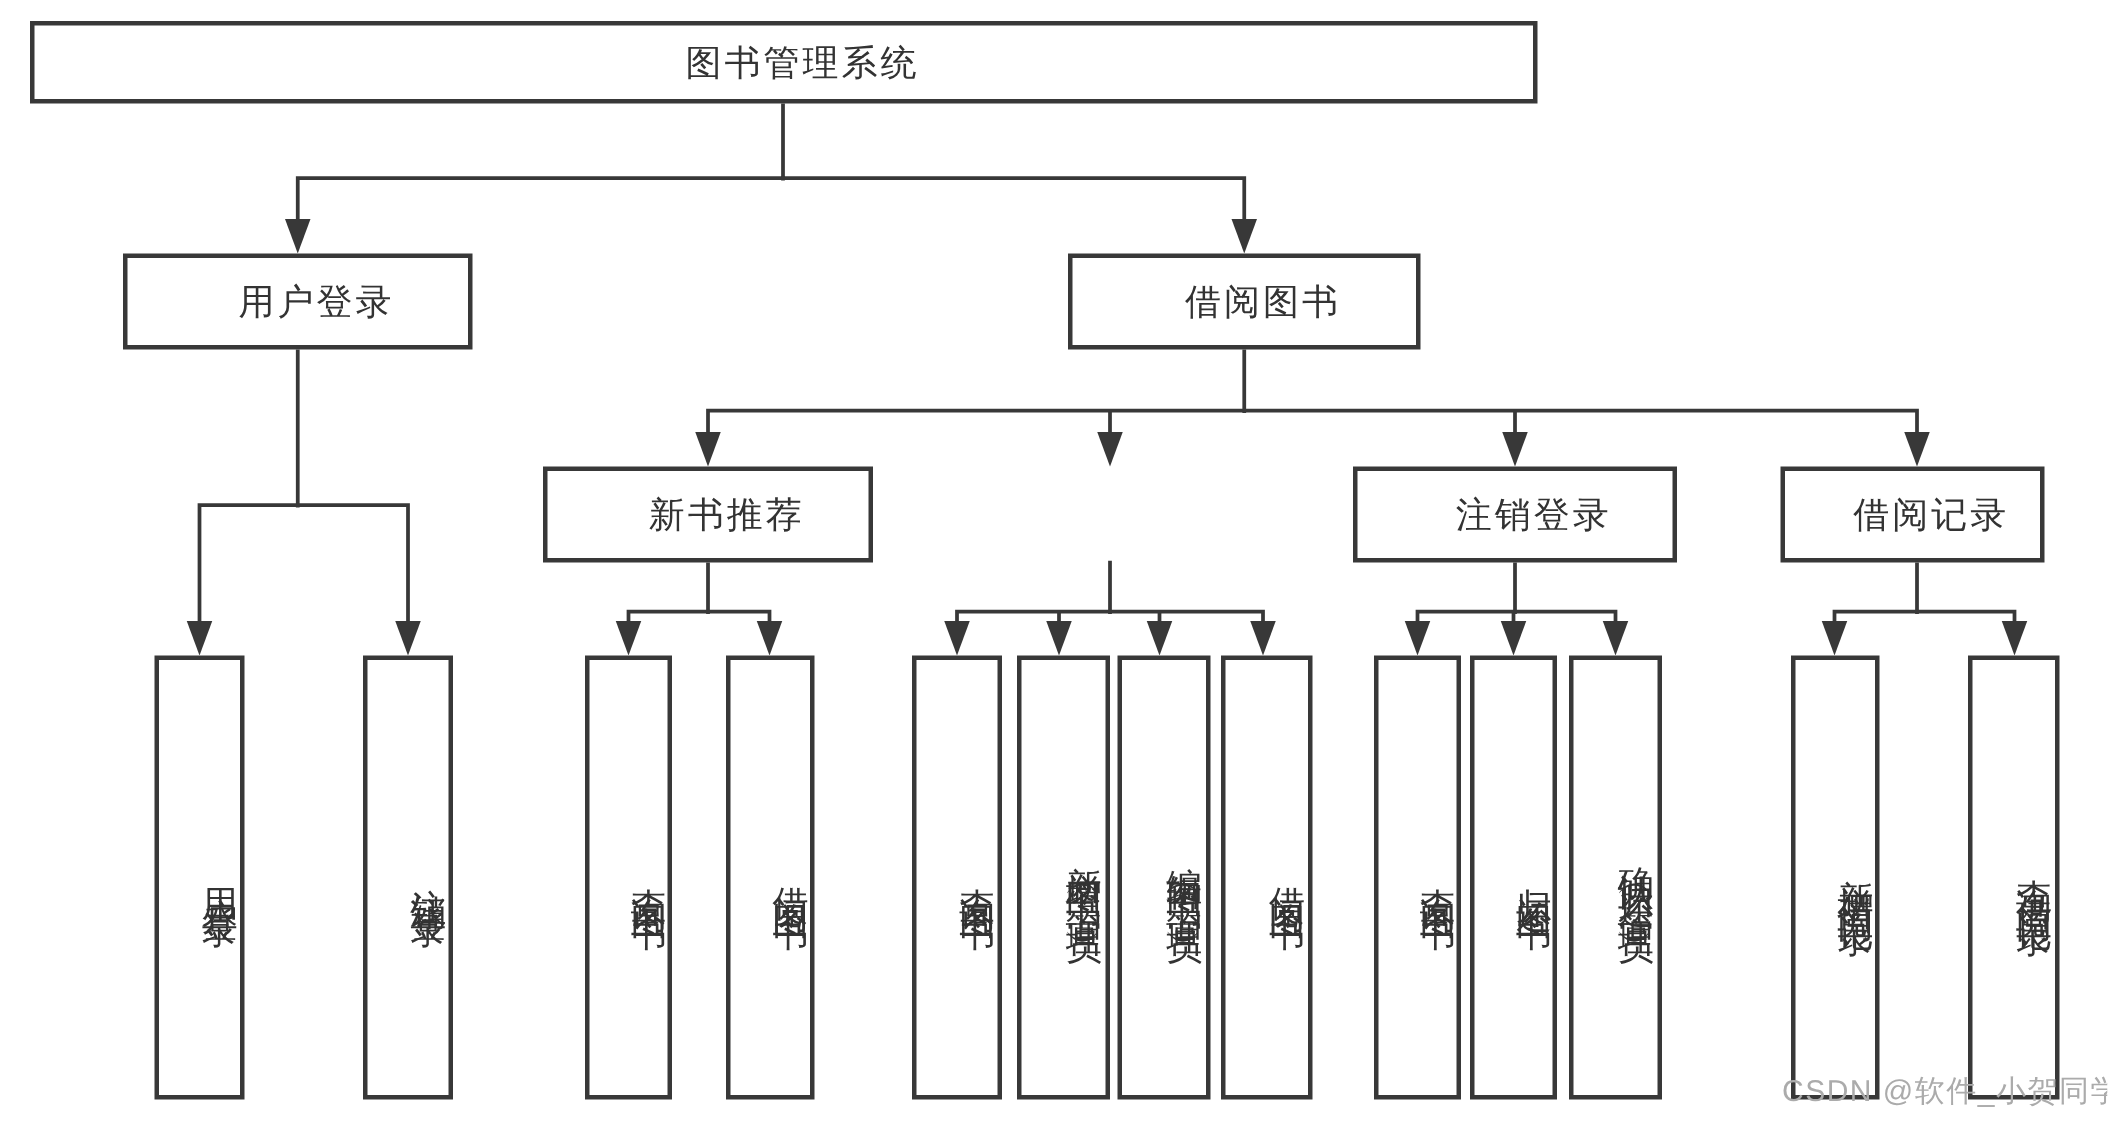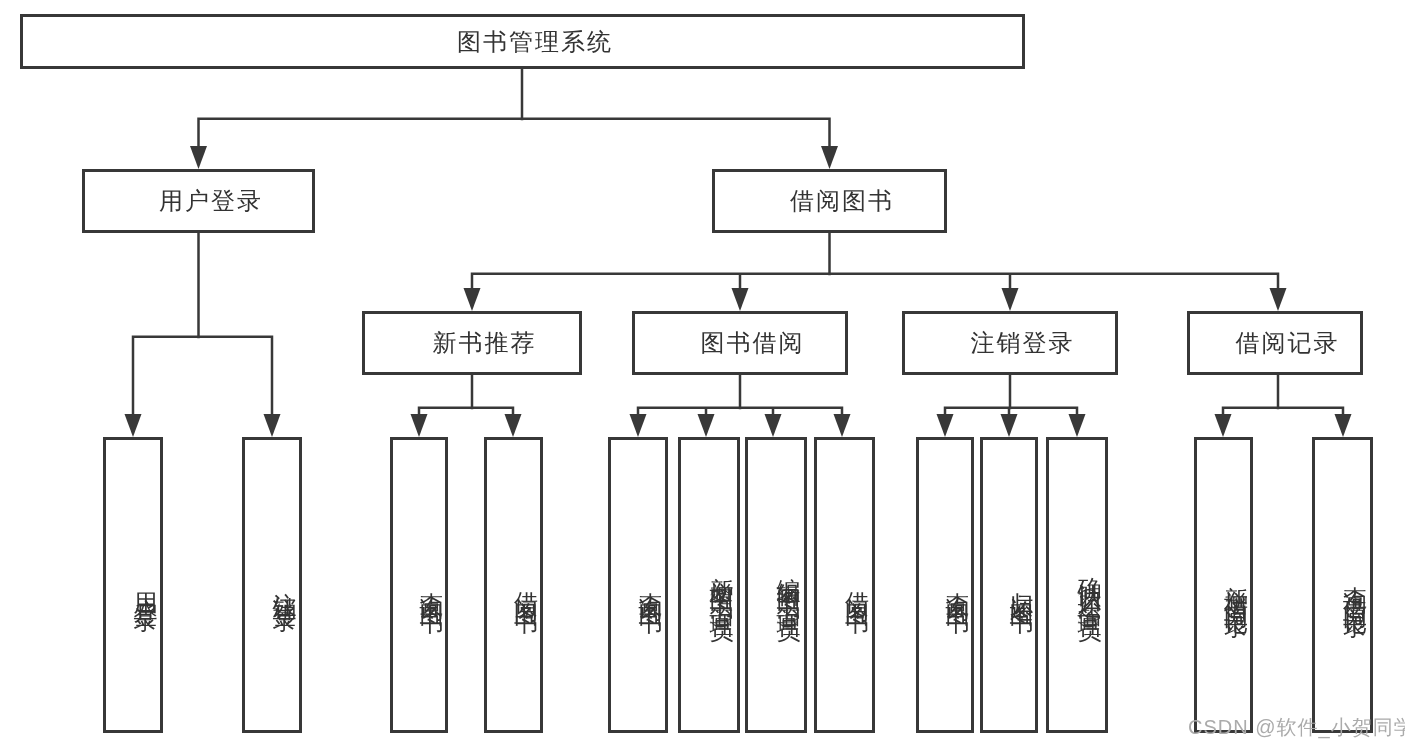--- a/index.html
+++ b/index.html
@@ -69,23 +69,20 @@
   <div class="box" style="left:82px;top:169px;width:233px;height:64px;">
     <span>用户登录</span>
   </div>
   <div class="box" style="left:712px;top:169px;width:235px;height:64px;">
     <span>借阅图书</span>
   </div>
 
   <div class="box" style="left:362px;top:311px;width:220px;height:64px;">
     <span>新书推荐</span>
   </div>
-  <div class="box" style="left:632px;top:311px;width:216px;height:64px;">
-    <span>图书借阅</span>
-  </div>
   <div class="box" style="left:902px;top:311px;width:216px;height:64px;">
     <span>注销登录</span>
   </div>
   <div class="box" style="left:1187px;top:311px;width:176px;height:64px;">
     <span>借阅记录</span>
   </div>
 
   <div class="box vbox" style="left:103px;top:437px;width:60px;height:296px;">
     <span class="vtext">用户登录</span>
   </div>

